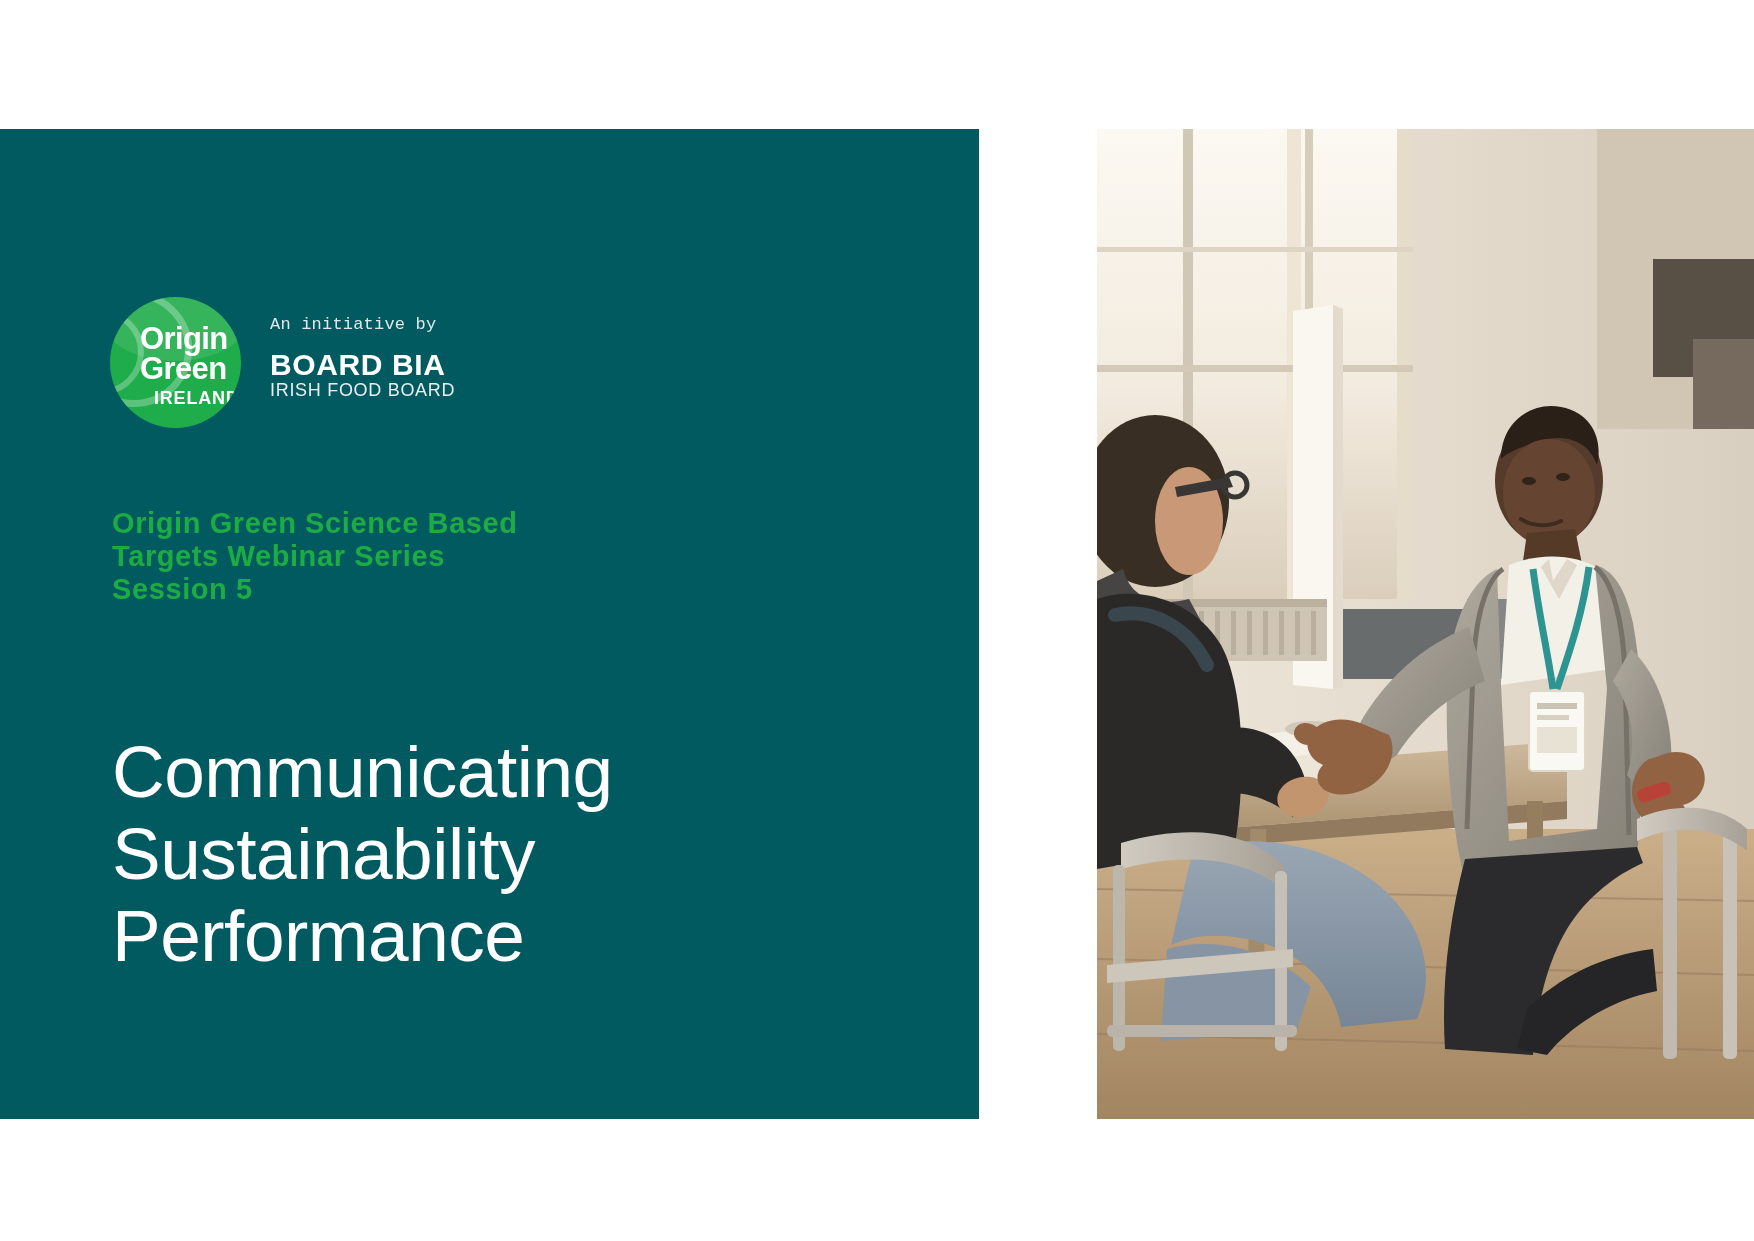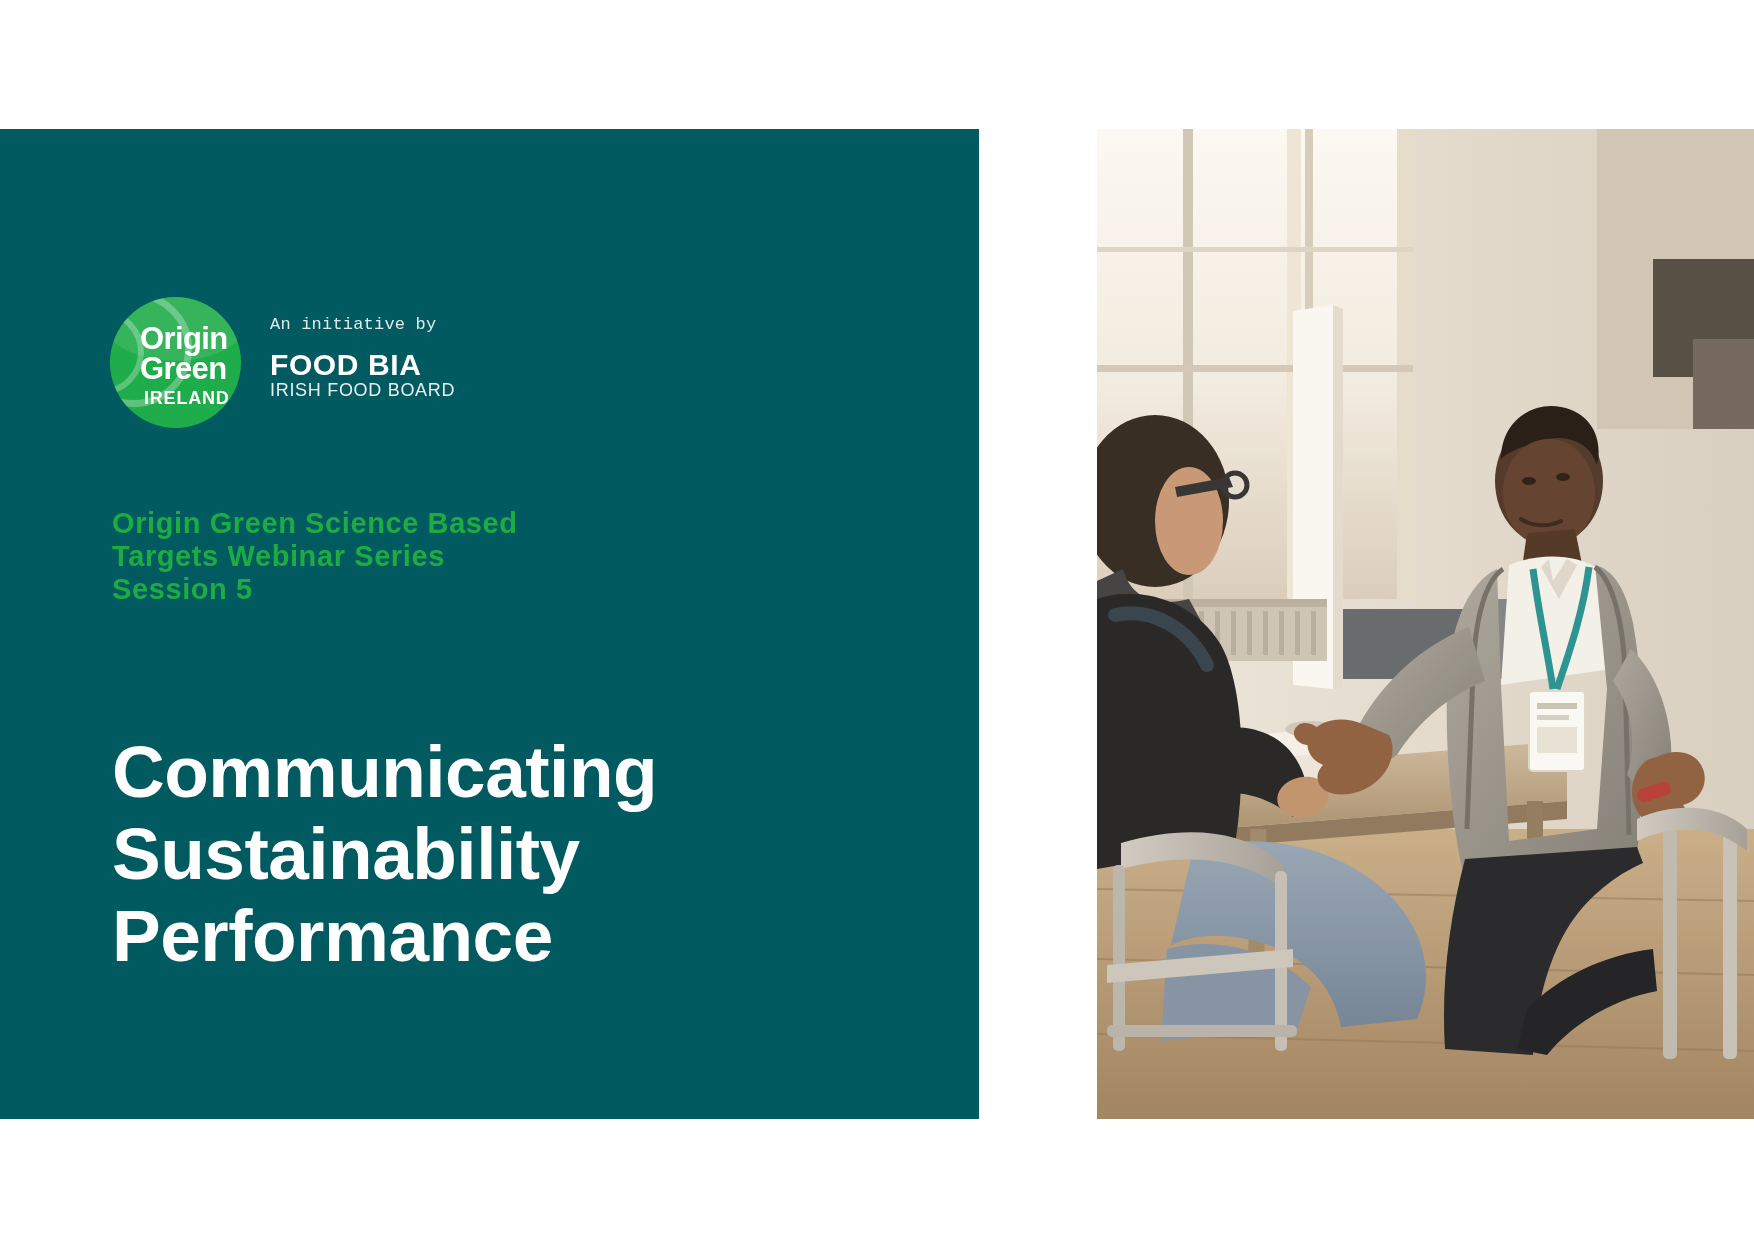--- a/index.html
+++ b/index.html
@@ -102,21 +102,21 @@
     top: 56px;
     font-family: "Liberation Sans", sans-serif;
     font-weight: bold;
     font-size: 31px;
     line-height: 31px;
     color: #ffffff;
     letter-spacing: -0.6px;
   }
   #og-line3 {
     position: absolute;
-    left: 34px;
+    left: 44px;
     top: 92px;
     font-family: "Liberation Sans", sans-serif;
     font-weight: bold;
     font-size: 18px;
     line-height: 18px;
     color: #ffffff;
     letter-spacing: 0.8px;
   }
 
   
@@ -166,21 +166,21 @@
     white-space: pre-line;
   }
 
   
   #main-title {
     position: absolute;
     left: 112px;
     top: 553px;
     width: 840px;
     font-family: "Liberation Sans", sans-serif;
-    font-weight: bold;
+    font-weight: normal;
     font-size: 73px;
     line-height: 82px;
     letter-spacing: -0.5px;
     color: #ffffff;
     white-space: pre-line;
   }
 
   
   #accenture-logo {
     position: absolute;
@@ -235,21 +235,21 @@
 
         <div id="og-text">
           <div id="og-line1">Origin</div>
           <div id="og-line2">Green</div>
           <div id="og-line3">IRELAND</div>
         </div>
       </div>
 
       <div id="bordbia-block">
         <div id="bb-initiative">An initiative by</div>
-        <div id="bb-name">FOOD BIA</div>
+        <div id="bb-name">BOARD BIA</div>
         <div id="bb-sub">IRISH FOOD BOARD</div>
       </div>
 
     </div>
 
     <div id="eyebrow">Origin Green Science Based
 Targets Webinar Series
 Session 5</div>
 
     <h1 id="main-title">Communicating

